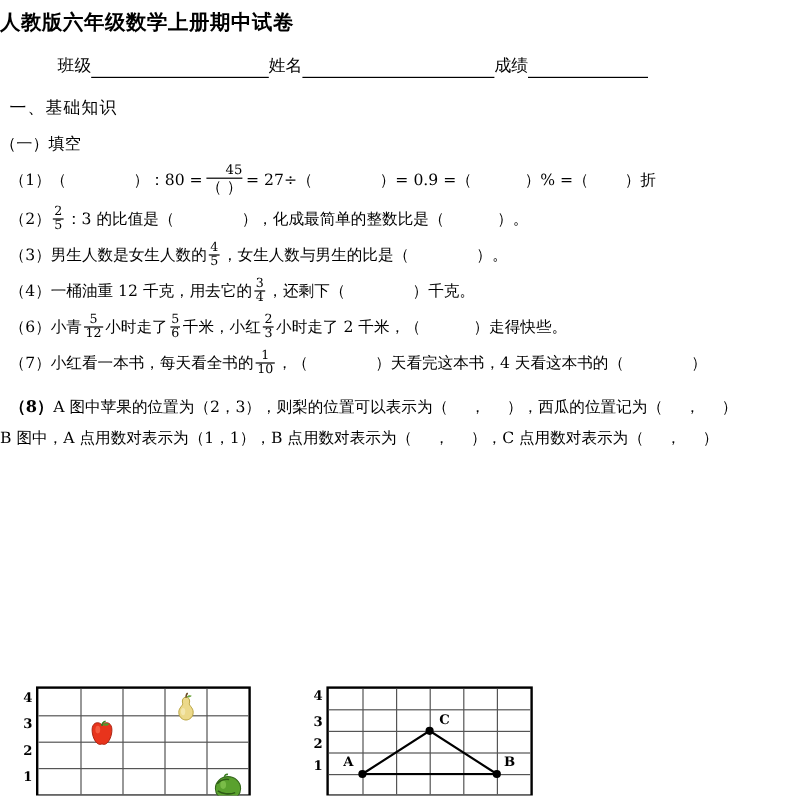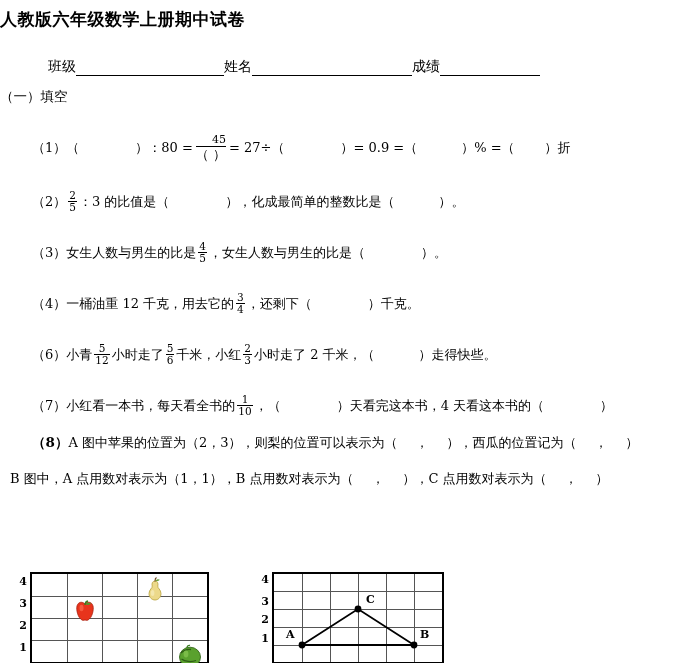--- a/index.html
+++ b/index.html
@@ -26,21 +26,21 @@
     font-family: "DejaVu Serif", "Liberation Serif", serif;
     font-weight: bold;
     font-size: 17px;
     letter-spacing: 0.5px;
     padding-top: 8px;
     line-height: 22px;
   }
 
   
   .header-fields {
-    margin-top: 26px;
+    margin-top: 15px;
     padding-left: 48px;
     font-size: 14px;
     line-height: 20px;
     white-space: nowrap;
   }
   .hf-label { font-size: 14px; }
   .hf-rule {
     display: inline-block;
     border-bottom: 1px solid #000;
     height: 13px;
@@ -58,28 +58,28 @@
     letter-spacing: 1px;
   }
   .sub-head {
     font-size: 13.5px;
     margin-top: 12px;
   }
 
   
   .q {
     font-size: 13px;
-    padding-left: 32px;
-    margin-top: 28px;
+    padding-left: 8px;
+    margin-top: 7px;
     line-height: 17px;
     white-space: nowrap;
   }
   .q.q8 { margin-top: 16px; }
   .q8 .qnum { font-weight: bold; font-size: 13.5px; }
-  .q-cont { margin-top: 19px; padding-left: 10px; }
+  .q-cont { margin-top: 9px; padding-left: 0; }
 
   .blank-sm { display:inline-block; width: 30px; }
   .blank-md { display:inline-block; width: 44px; }
   .blank-lg { display:inline-block; width: 56px; }
   .blank-xs { display:inline-block; width: 18px; }
 
   
   .frac {
     display: inline-block;
     vertical-align: middle;
@@ -189,32 +189,33 @@
 <body>
 
 <div class="page">
 
   <div class="doc-title">人教版六年级数学上册期中试卷</div>
 
   <div class="header-fields">
     <span class="hf-label">班级</span><span class="hf-rule w1"></span><span class="hf-label">姓名</span><span class="hf-rule w2"></span><span class="hf-label">成绩</span><span class="hf-rule w3"></span>
   </div>
 
+  <div class="sec-head">一、基础知识</div>
   <div class="sub-head">（一）填空</div>
 
   <div class="q">
     <span>（1）</span><span>（</span><span class="blank-lg"></span><span>）：80 =</span><span class="frac-big"><span class="num">45</span><span class="den">（  ）</span></span><span>= 27÷（</span><span class="blank-lg"></span><span>）= 0.9 =（</span><span class="blank-md"></span><span>）% =（</span><span class="blank-sm"></span><span>）折</span>
   </div>
 
   <div class="q">
     <span>（2）</span><span class="frac"><span class="num">2</span><span class="den">5</span></span><span>：3 的比值是（</span><span class="blank-lg"></span><span>），化成最简单的整数比是（</span><span class="blank-md"></span><span>）。</span>
   </div>
 
   <div class="q">
-    <span>（3）</span><span>女生人数与男生的比是</span><span class="frac"><span class="num">4</span><span class="den">5</span></span><span>，女生人数与男生的比是（</span><span class="blank-lg"></span><span>）。</span>
+    <span>（3）</span><span>男生人数是女生人数的</span><span class="frac"><span class="num">4</span><span class="den">5</span></span><span>，女生人数与男生的比是（</span><span class="blank-lg"></span><span>）。</span>
   </div>
 
   <div class="q">
     <span>（4）</span><span>一桶油重 12 千克，用去它的</span><span class="frac"><span class="num">3</span><span class="den">4</span></span><span>，还剩下（</span><span class="blank-lg"></span><span>）千克。</span>
   </div>
 
 
   <div class="q">
     <span>（6）</span><span>小青</span><span class="frac"><span class="num">5</span><span class="den">12</span></span><span>小时走了</span><span class="frac"><span class="num">5</span><span class="den">6</span></span><span>千米，小红</span><span class="frac"><span class="num">2</span><span class="den">3</span></span><span>小时走了 2 千米，（</span><span class="blank-md"></span><span>）走得快些。</span>
   </div>

